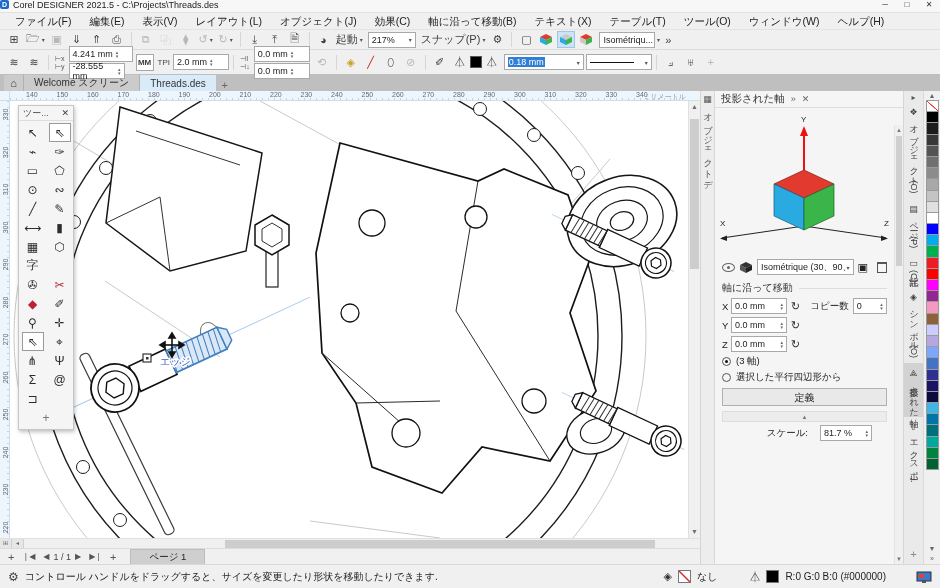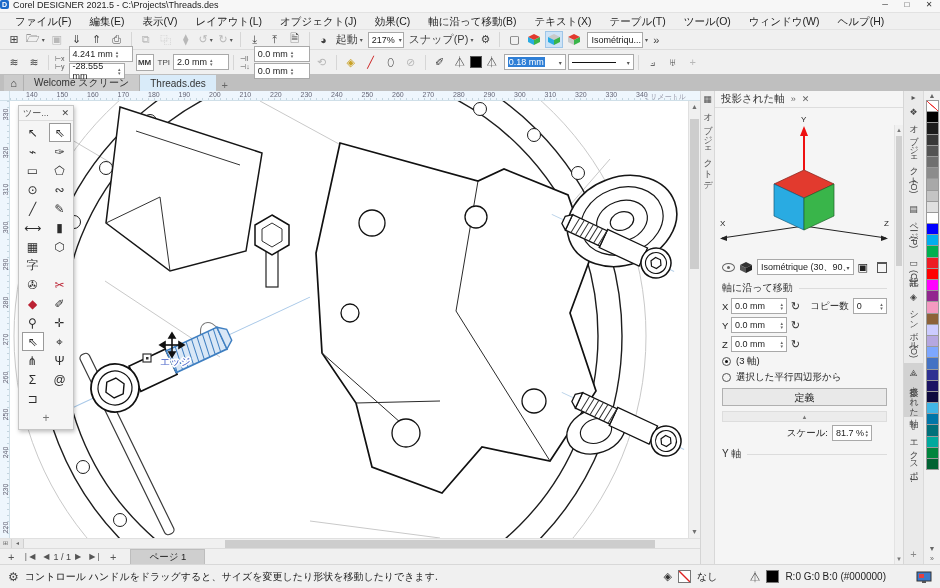--- a/index.html
+++ b/index.html
@@ -188,21 +188,21 @@
   <span class="sep"></span>
   <span class="tbtn">⤓</span>
   <span class="tbtn">⤒</span>
   <span class="tbtn">🗎</span>
   <span class="sep"></span>
   <span class="tbtn">◕</span>
   <span class="tbtn">
       <span>起動</span>
       <span class="drop">▾</span>
     </span>
-  <div class="combo" style="width:36px;margin:4px 3px">
+  <div class="combo" style="width:48px;margin:4px 3px">
     <span>217%</span>
       <span class="drop">▾</span>
   </div>
   <span class="tbtn">
       <span>スナップ(P)</span>
       <span class="drop">▾</span>
     </span>
   <span class="tbtn">⚙</span>
   <span class="sep"></span>
   <span class="tbtn">▢</span>
@@ -292,21 +292,21 @@
   <span class="sep"></span>
   <span class="tbtn" style="color:#c9a227">◈</span>
   <span class="tbtn" style="color:#cc2222">╱</span>
   <span class="tbtn">⬯</span>
   <span class="tbtn dis">⊘</span>
   <span class="sep"></span>
   <span class="tbtn">✐</span>
   <span class="tbtn">⏃</span>
   <span class="swatch-black"></span>
   <span class="tbtn">⏃</span>
-  <div class="combo" style="width:62px;margin:8px 2px">
+  <div class="combo" style="width:80px;margin:8px 2px">
     <span class="hl">0.18 mm</span>
       <span class="drop">▾</span>
   </div>
   <div class="combo" style="width:66px">
     <span style="display:inline-block;width:44px;height:1px;background:#111"></span>
       <span class="drop">▾</span>
   </div>
   <span class="sep"></span>
   <span class="tbtn">⟓</span>
   <span class="tbtn">♅</span>
@@ -635,29 +635,28 @@
         <div class="dk-row">
           <span class="radio"></span>
             <span>選択した平行四辺形から</span>
         </div>
         <div class="dk-btn">定義</div>
 
         <div class="collapse-bar">▲</div>
 
         <div class="dk-row" style="justify-content:flex-end;padding-right:15px">
           <span>スケール:</span>
-          <div class="dk-input" style="width:40px;margin-left:4px">
+          <div class="dk-input" style="width:52px;margin-left:12px">
               <span>81.7 %</span>
               <span class="spinner" style="margin-left:auto">
                 <span>▴</span>
                 <span>▾</span>
               </span>
             </div>
         </div>
-        <div class="dk-sec">Y 軸</div>
 
         <div id="dk-scroll">
           <div class="arrow">▲</div>
           <div class="thumb"></div>
           <div class="arrow bottom">▼</div>
         </div>
       </div>
     </div>
 
     <div id="docker-tabstrip">

